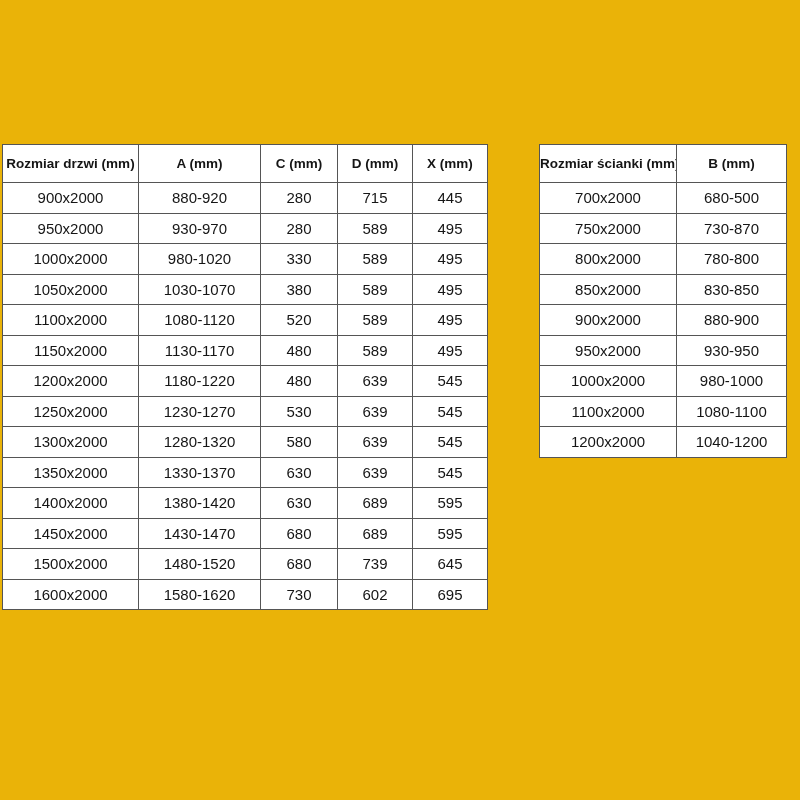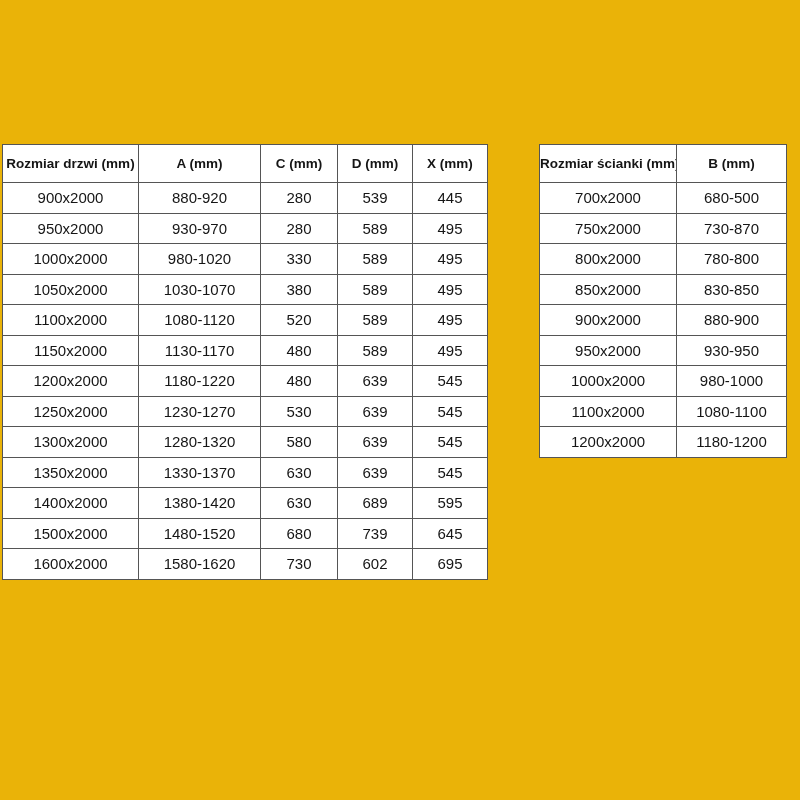--- a/index.html
+++ b/index.html
@@ -63,21 +63,21 @@
         <th>C (mm)</th>
         <th>D (mm)</th>
         <th>X (mm)</th>
       </tr>
     </thead>
     <tbody>
         <tr>
           <td>900x2000</td>
           <td>880-920</td>
           <td>280</td>
-          <td>539</td>
+          <td>715</td>
           <td>445</td>
         </tr>
         <tr>
           <td>950x2000</td>
           <td>930-970</td>
           <td>280</td>
           <td>589</td>
           <td>495</td>
         </tr>
         <tr>
@@ -133,20 +133,27 @@
           <td>1350x2000</td>
           <td>1330-1370</td>
           <td>630</td>
           <td>639</td>
           <td>545</td>
         </tr>
         <tr>
           <td>1400x2000</td>
           <td>1380-1420</td>
           <td>630</td>
+          <td>689</td>
+          <td>595</td>
+        </tr>
+        <tr>
+          <td>1450x2000</td>
+          <td>1430-1470</td>
+          <td>680</td>
           <td>689</td>
           <td>595</td>
         </tr>
         <tr>
           <td>1500x2000</td>
           <td>1480-1520</td>
           <td>680</td>
           <td>739</td>
           <td>645</td>
         </tr>
@@ -199,18 +206,18 @@
         <tr>
           <td>1000x2000</td>
           <td>980-1000</td>
         </tr>
         <tr>
           <td>1100x2000</td>
           <td>1080-1100</td>
         </tr>
         <tr>
           <td>1200x2000</td>
-          <td>1180-1200</td>
+          <td>1040-1200</td>
         </tr>
       </tbody>
   </table>
 
 </div>
 
 </body></html>

